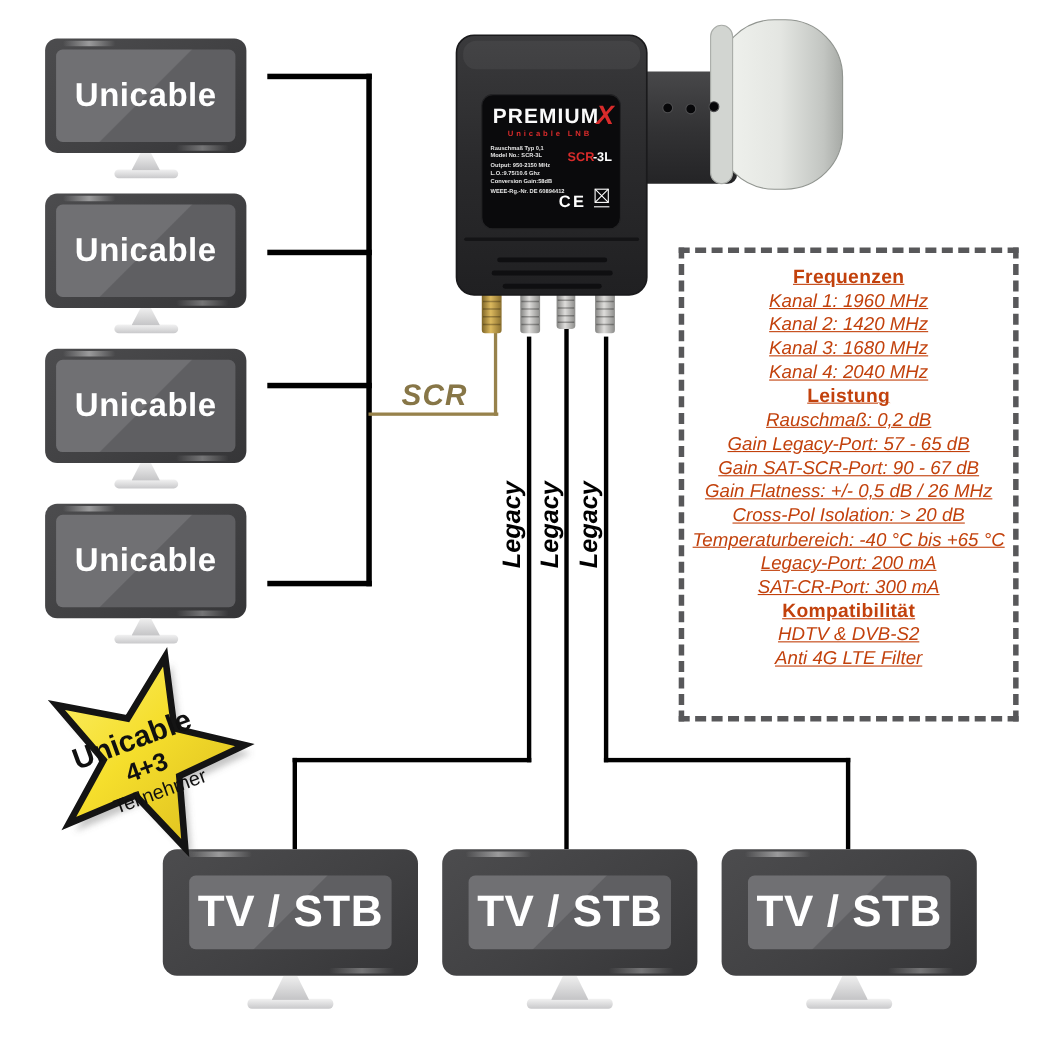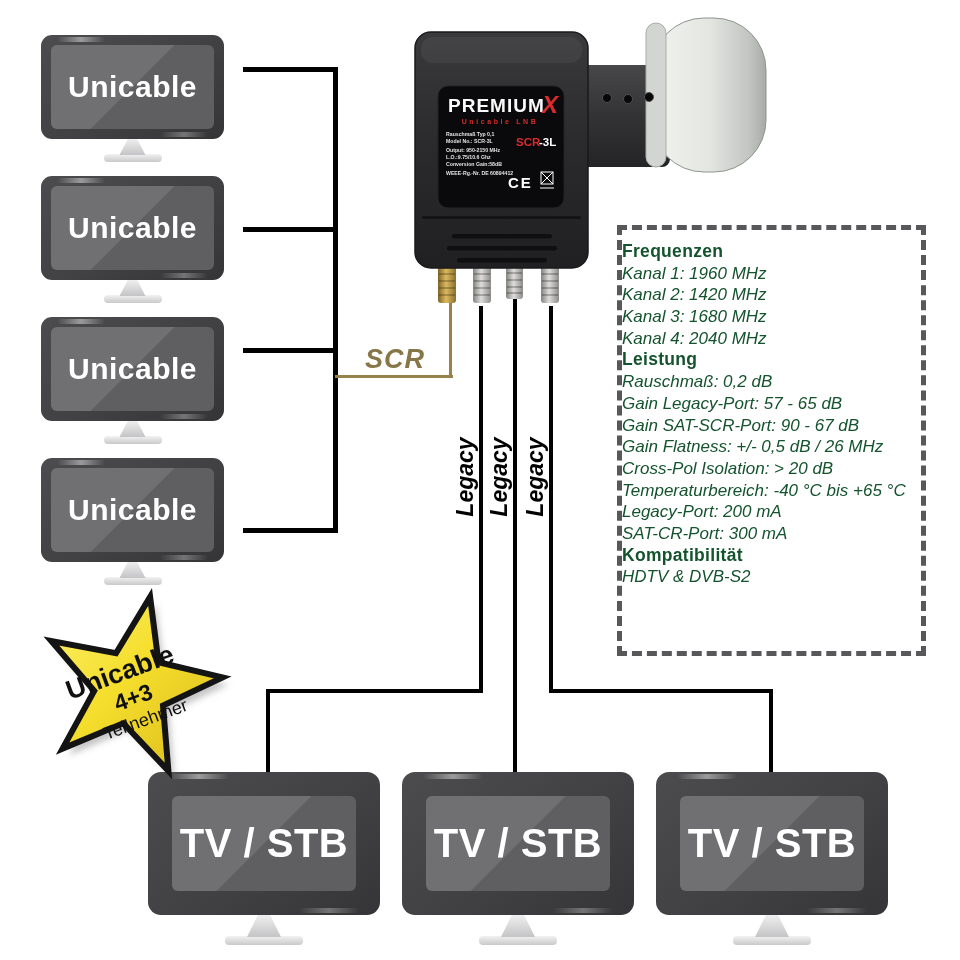--- a/index.html
+++ b/index.html
@@ -31,21 +31,21 @@
   .screen{
     width:100%;height:100%;border-radius:6px;
     background:linear-gradient(135deg,#707073 0%,#707073 49.7%,#5f5f62 50.3%,#5f5f62 100%);
     display:flex;align-items:center;justify-content:center;
   }
   .screen .label{color:#ffffff;font-weight:bold;letter-spacing:.5px;}
   .unicable .monitor{height:104px;}
   .unicable{width:183px;}
   .unicable .label{font-size:30px;}
   .tvstb{width:232px;}
-  .tvstb .monitor{height:143px;border-radius:13px;padding:24px;}
+  .tvstb .monitor{height:115px;border-radius:13px;padding:24px;}
   .tvstb .label{font-size:40px;}
   .stand-neck{
     width:26px;height:16px;margin-top:0;
     background:linear-gradient(180deg,#efefef,#c4c4c6);
     clip-path:polygon(32% 0,68% 0,100% 100%,0 100%);
   }
   .stand-base{
     width:58px;height:8px;border-radius:4px;margin-top:-1px;
     background:linear-gradient(180deg,#f2f2f2,#c9c9cb);
   }
@@ -58,21 +58,21 @@
   }
   .legacy-label{
     position:absolute;width:120px;height:26px;text-align:center;line-height:26px;
     font-style:italic;font-weight:bold;font-size:23px;color:#000;
     transform:rotate(-90deg);
   }
   
   .spec-box{
     position:absolute;left:617px;top:225px;width:309px;height:431px;
     border:5px dashed #58585a;background:#fff;
-    padding-top:11px;color:#14532d;
+    padding-top:11px;text-align:center;color:#c2410c;text-decoration:underline;
   }
   .spec-line{height:21.7px;line-height:21.7px;font-size:17px;font-style:italic;white-space:nowrap;}
   .spec-line.head{font-style:normal;font-weight:bold;font-size:17.5px;letter-spacing:.3px;}
   
   .lnb-svg{position:absolute;left:400px;top:10px;}
   .star-svg{position:absolute;left:26px;top:582px;}
   svg text{font-family:"Liberation Sans", sans-serif;}
 </style>
 </head>
 <body>
@@ -263,20 +263,21 @@
     <div class="spec-line">Rauschmaß: 0,2 dB</div>
     <div class="spec-line">Gain Legacy-Port: 57 - 65 dB</div>
     <div class="spec-line">Gain SAT-SCR-Port: 90 - 67 dB</div>
     <div class="spec-line">Gain Flatness: +/- 0,5 dB / 26 MHz</div>
     <div class="spec-line">Cross-Pol Isolation: &gt; 20 dB</div>
     <div class="spec-line">Temperaturbereich: -40 °C bis +65 °C</div>
     <div class="spec-line">Legacy-Port: 200 mA</div>
     <div class="spec-line">SAT-CR-Port: 300 mA</div>
     <div class="spec-line head">Kompatibilität</div>
     <div class="spec-line">HDTV &amp; DVB-S2</div>
+    <div class="spec-line">Anti 4G LTE Filter</div>
   </div>
 
   <svg class="star-svg" width="214" height="214" viewBox="0 0 214 214">
     <defs>
       <linearGradient id="starG" x1="0" y1="0" x2="1" y2="1">
         <stop offset="0" stop-color="#fcf06c"></stop>
           <stop offset=".45" stop-color="#f5de2c"></stop>
           <stop offset="1" stop-color="#d9b91c"></stop>
       </linearGradient>
       <filter id="softBlur" x="-20%" y="-20%" width="140%" height="140%">

